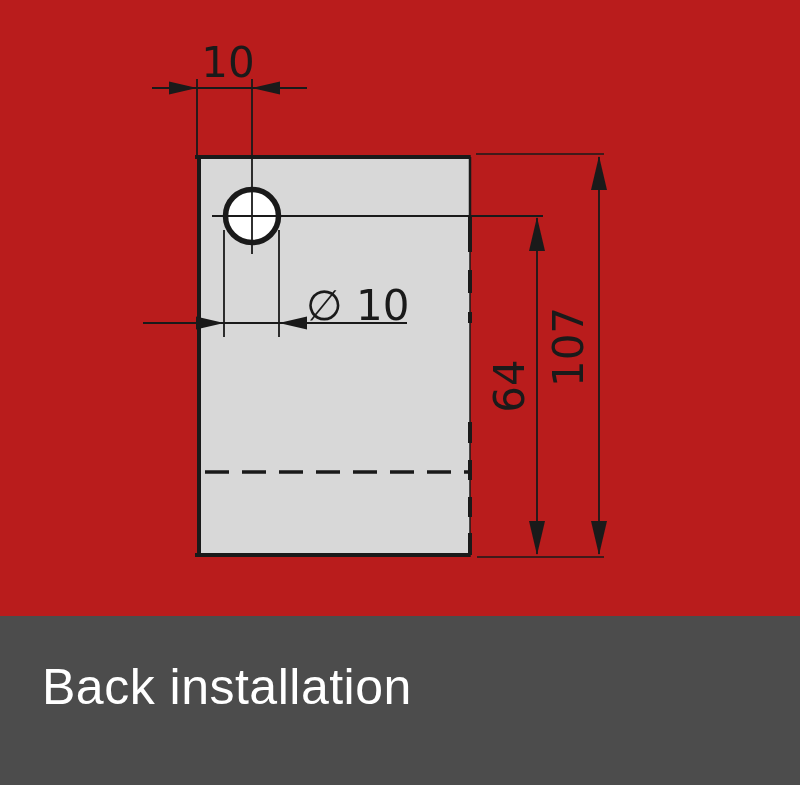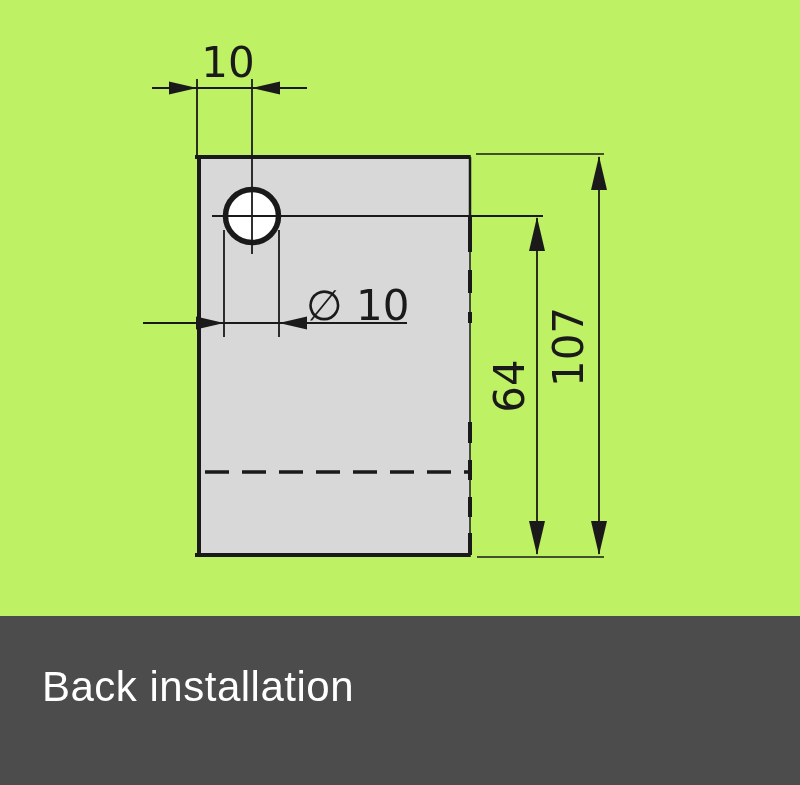--- a/index.html
+++ b/index.html
@@ -1,19 +1,19 @@
 <!DOCTYPE html>
 <html><head>
 <meta charset="utf-8">
 <style>
   html,body{margin:0;padding:0;background:#ffffff;}
   #stage{
     position:relative;
     width:800px;height:785px;
-    background:#bef264;
+    background:#b91c1c;
     overflow:hidden;
     font-family:"DejaVu Sans","Liberation Sans",sans-serif;
   }
   #drawing{position:absolute;top:0;left:0;}
   svg text{
     font-family:"DejaVu Sans","Liberation Sans",sans-serif;
     fill:#1a1a1a;
   }
   .dim-text{font-size:42px;}
   .thick{stroke:#1a1a1a;stroke-width:4;fill:none;}
@@ -25,21 +25,21 @@
   .dash-fold{stroke:#1a1a1a;stroke-width:3.5;fill:none;stroke-dasharray:24 13;}
   #footer{
     position:absolute;left:0;top:616px;
     width:800px;height:169px;
     display:flex;align-items:center;
     box-sizing:border-box;
     padding:0 0 28px 42px;
   }
   #footer .caption{
     color:#ffffff;
-    font-size:42px;
+    font-size:50px;
     line-height:1;
     letter-spacing:0.5px;
     font-family:"Liberation Sans","DejaVu Sans",sans-serif;
   }
 </style>
 </head>
 <body>
 
 <div id="stage">
 

